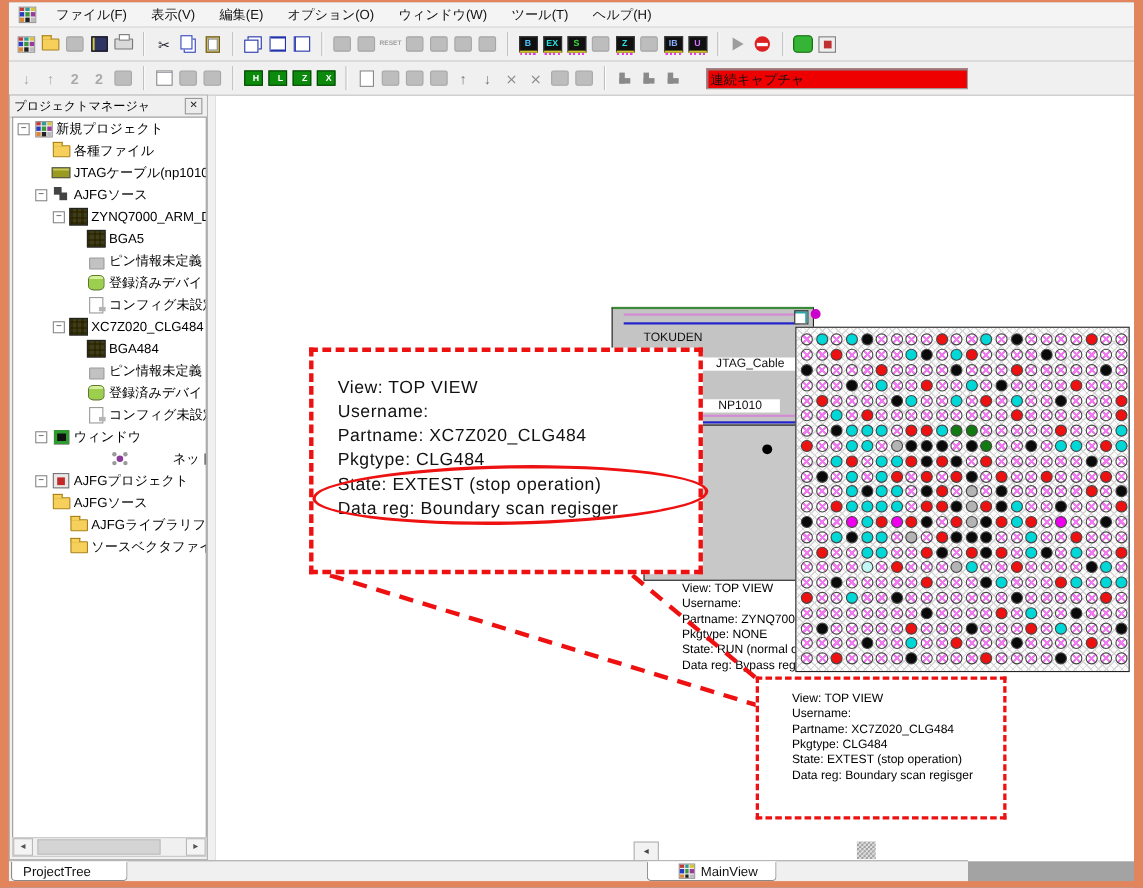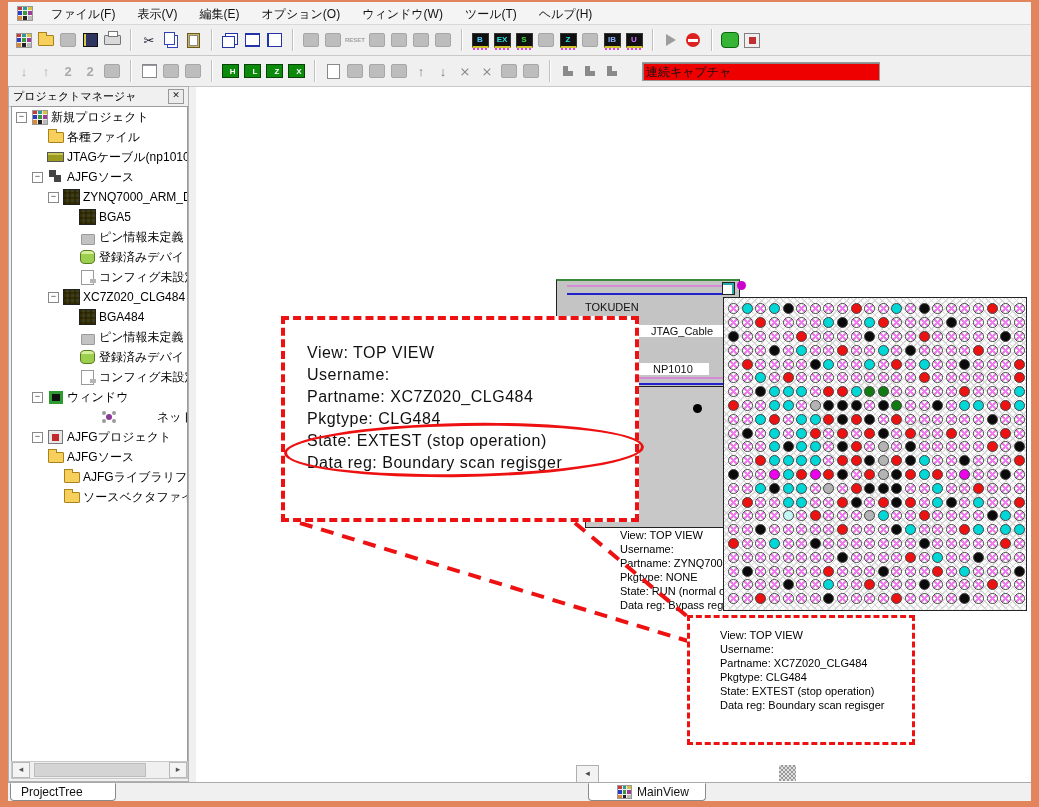--- a/index.html
+++ b/index.html
@@ -111,21 +111,21 @@
   #magnified-callout{left:85px;top:229px;width:358px;height:206px;background:#fff;border:4px dashed #ee1111;box-sizing:border-box;z-index:5;padding:22px 0 0 22px;}
   #magnified-callout .big-line{font-size:16px;line-height:22px;color:#111;white-space:pre;letter-spacing:0.5px;}
   #state-ellipse{left:88px;top:336px;width:354px;height:48px;border:3px solid #ee1111;border-radius:50%;z-index:6;transform:rotate(-1deg);}
   #detail-callout{left:491px;top:528px;width:228px;height:130px;background:#fff;border:3px dashed #ee1111;box-sizing:border-box;z-index:6;padding:10px 0 0 30px;}
   
   #mv-scroll-left{left:380px;top:678px;width:21px;height:16px;background:#f2f2f2;border:1px solid #b0b0b0;font-size:9px;line-height:14px;text-align:center;color:#444;z-index:7;}
   #mv-grip{left:583px;top:678px;width:17px;height:16px;z-index:7;
      background-image:linear-gradient(45deg,#9a9a9a 25%,transparent 25% 75%,#9a9a9a 75%),linear-gradient(45deg,#9a9a9a 25%,transparent 25% 75%,#9a9a9a 75%);
      background-size:4px 4px;background-position:0 0,2px 2px;background-color:#e0e0e0;}
   
-  #tabbar{position:absolute;left:8px;top:782px;width:1023px;height:19px;background:#f0f0f0;border-top:1px solid #aaa;z-index:10;display:flex;align-items:flex-start;}
+  #tabbar{position:absolute;left:8px;top:782px;width:872px;height:19px;background:#f0f0f0;border-top:1px solid #aaa;z-index:10;display:flex;align-items:flex-start;}
   .btab{height:18px;background:#fff;border:1px solid #8a8a8a;border-top:1px solid #fff;border-radius:0 0 4px 4px;display:flex;align-items:center;font-size:12px;color:#111;padding:0 10px;box-sizing:border-box;}
   #tab-project{margin-left:2px;width:106px;}
   #tab-main{margin-left:472px;width:118px;gap:5px;padding-left:28px;}
 </style>
 </head>
 <body>
 
 <div id="page">
 
   <div id="menubar">

